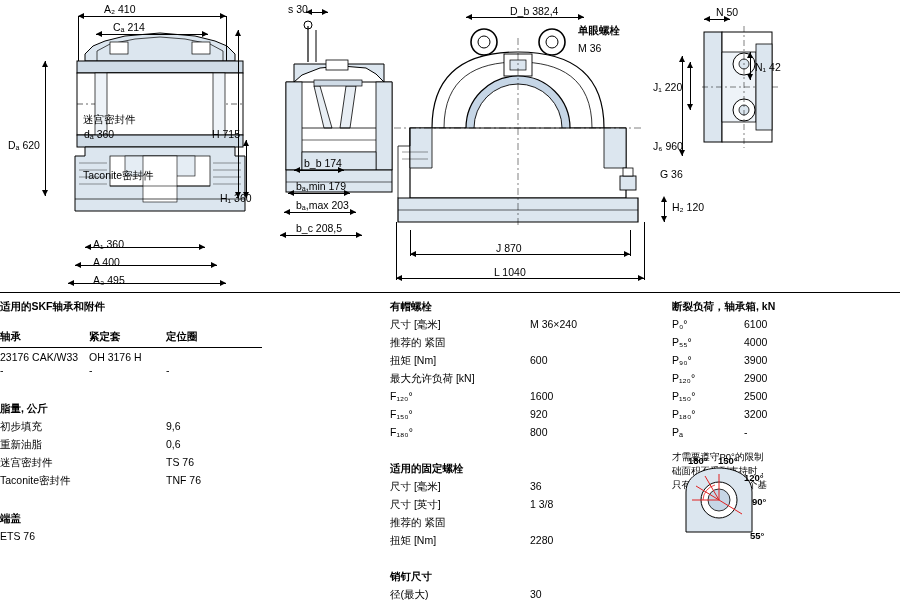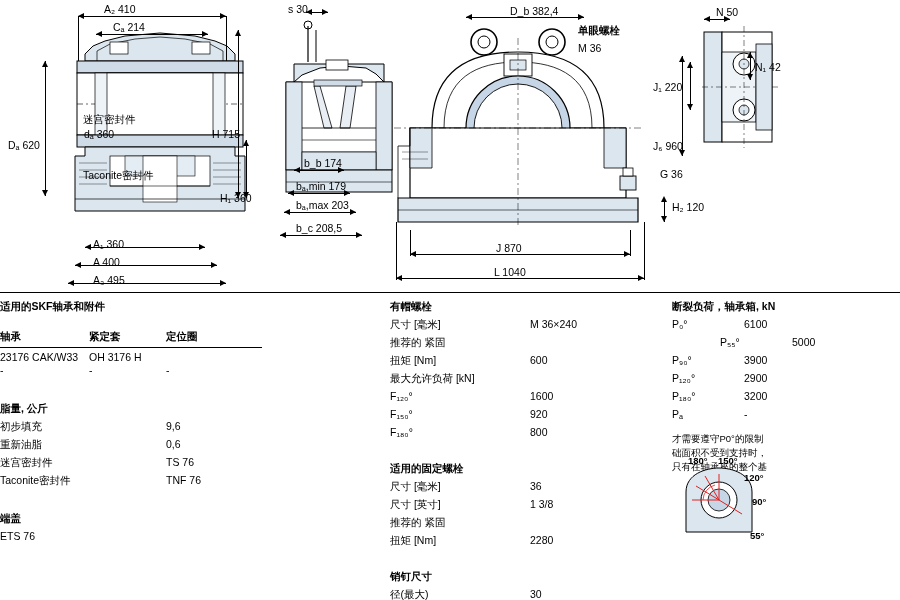--- a/index.html
+++ b/index.html
@@ -364,31 +364,35 @@
     </div>
 
 </div>
 
 <div class="abs" style="left:672px;top:300px;width:228px;">
   <div class="lbl bold" style="margin-bottom:4px;">断裂负荷，轴承箱, kN</div>
   <div style="position:relative;height:18px;">
       <div class="lbl abs" style="left:0;top:0;">P₀°</div>
       <div class="lbl abs" style="left:72px;top:0;">6100</div>
     </div>
-  <div style="position:relative;height:18px;margin-left:48px;">
+  <div style="position:relative;height:18px;">
       <div class="lbl abs" style="left:0;top:0;">P₅₅°</div>
-      <div class="lbl abs" style="left:72px;top:0;">5000</div>
+      <div class="lbl abs" style="left:72px;top:0;">4000</div>
     </div>
   <div style="position:relative;height:18px;">
       <div class="lbl abs" style="left:0;top:0;">P₉₀°</div>
       <div class="lbl abs" style="left:72px;top:0;">3900</div>
     </div>
   <div style="position:relative;height:18px;">
       <div class="lbl abs" style="left:0;top:0;">P₁₂₀°</div>
       <div class="lbl abs" style="left:72px;top:0;">2900</div>
+    </div>
+  <div style="position:relative;height:18px;">
+      <div class="lbl abs" style="left:0;top:0;">P₁₅₀°</div>
+      <div class="lbl abs" style="left:72px;top:0;">2500</div>
     </div>
   <div style="position:relative;height:18px;">
       <div class="lbl abs" style="left:0;top:0;">P₁₈₀°</div>
       <div class="lbl abs" style="left:72px;top:0;">3200</div>
     </div>
   <div style="position:relative;height:18px;">
       <div class="lbl abs" style="left:0;top:0;">Pₐ</div>
       <div class="lbl abs" style="left:72px;top:0;">-</div>
     </div>
 

